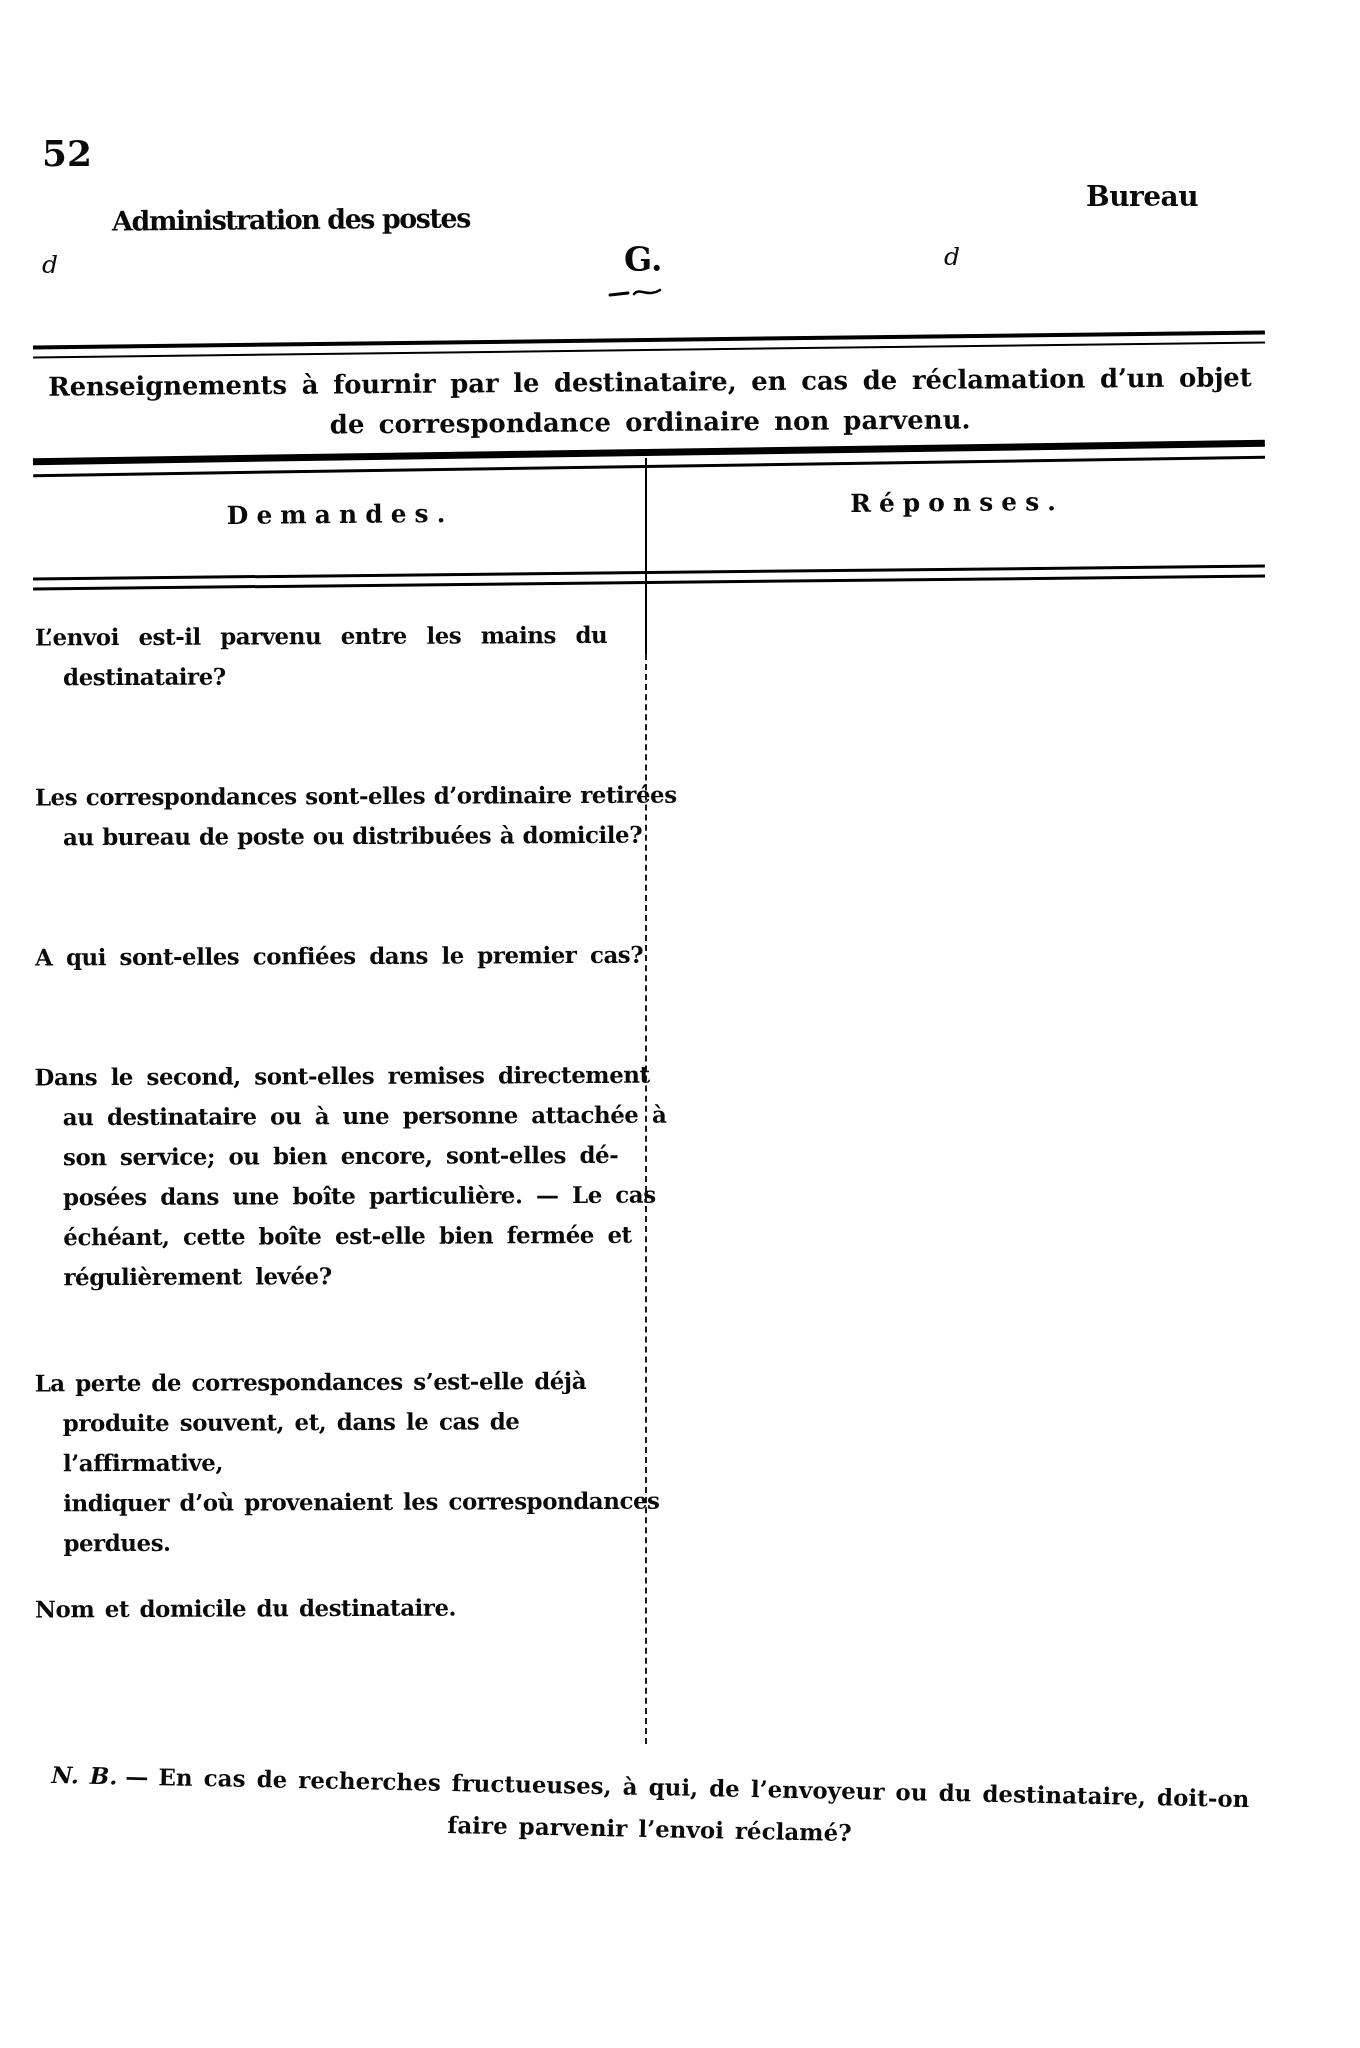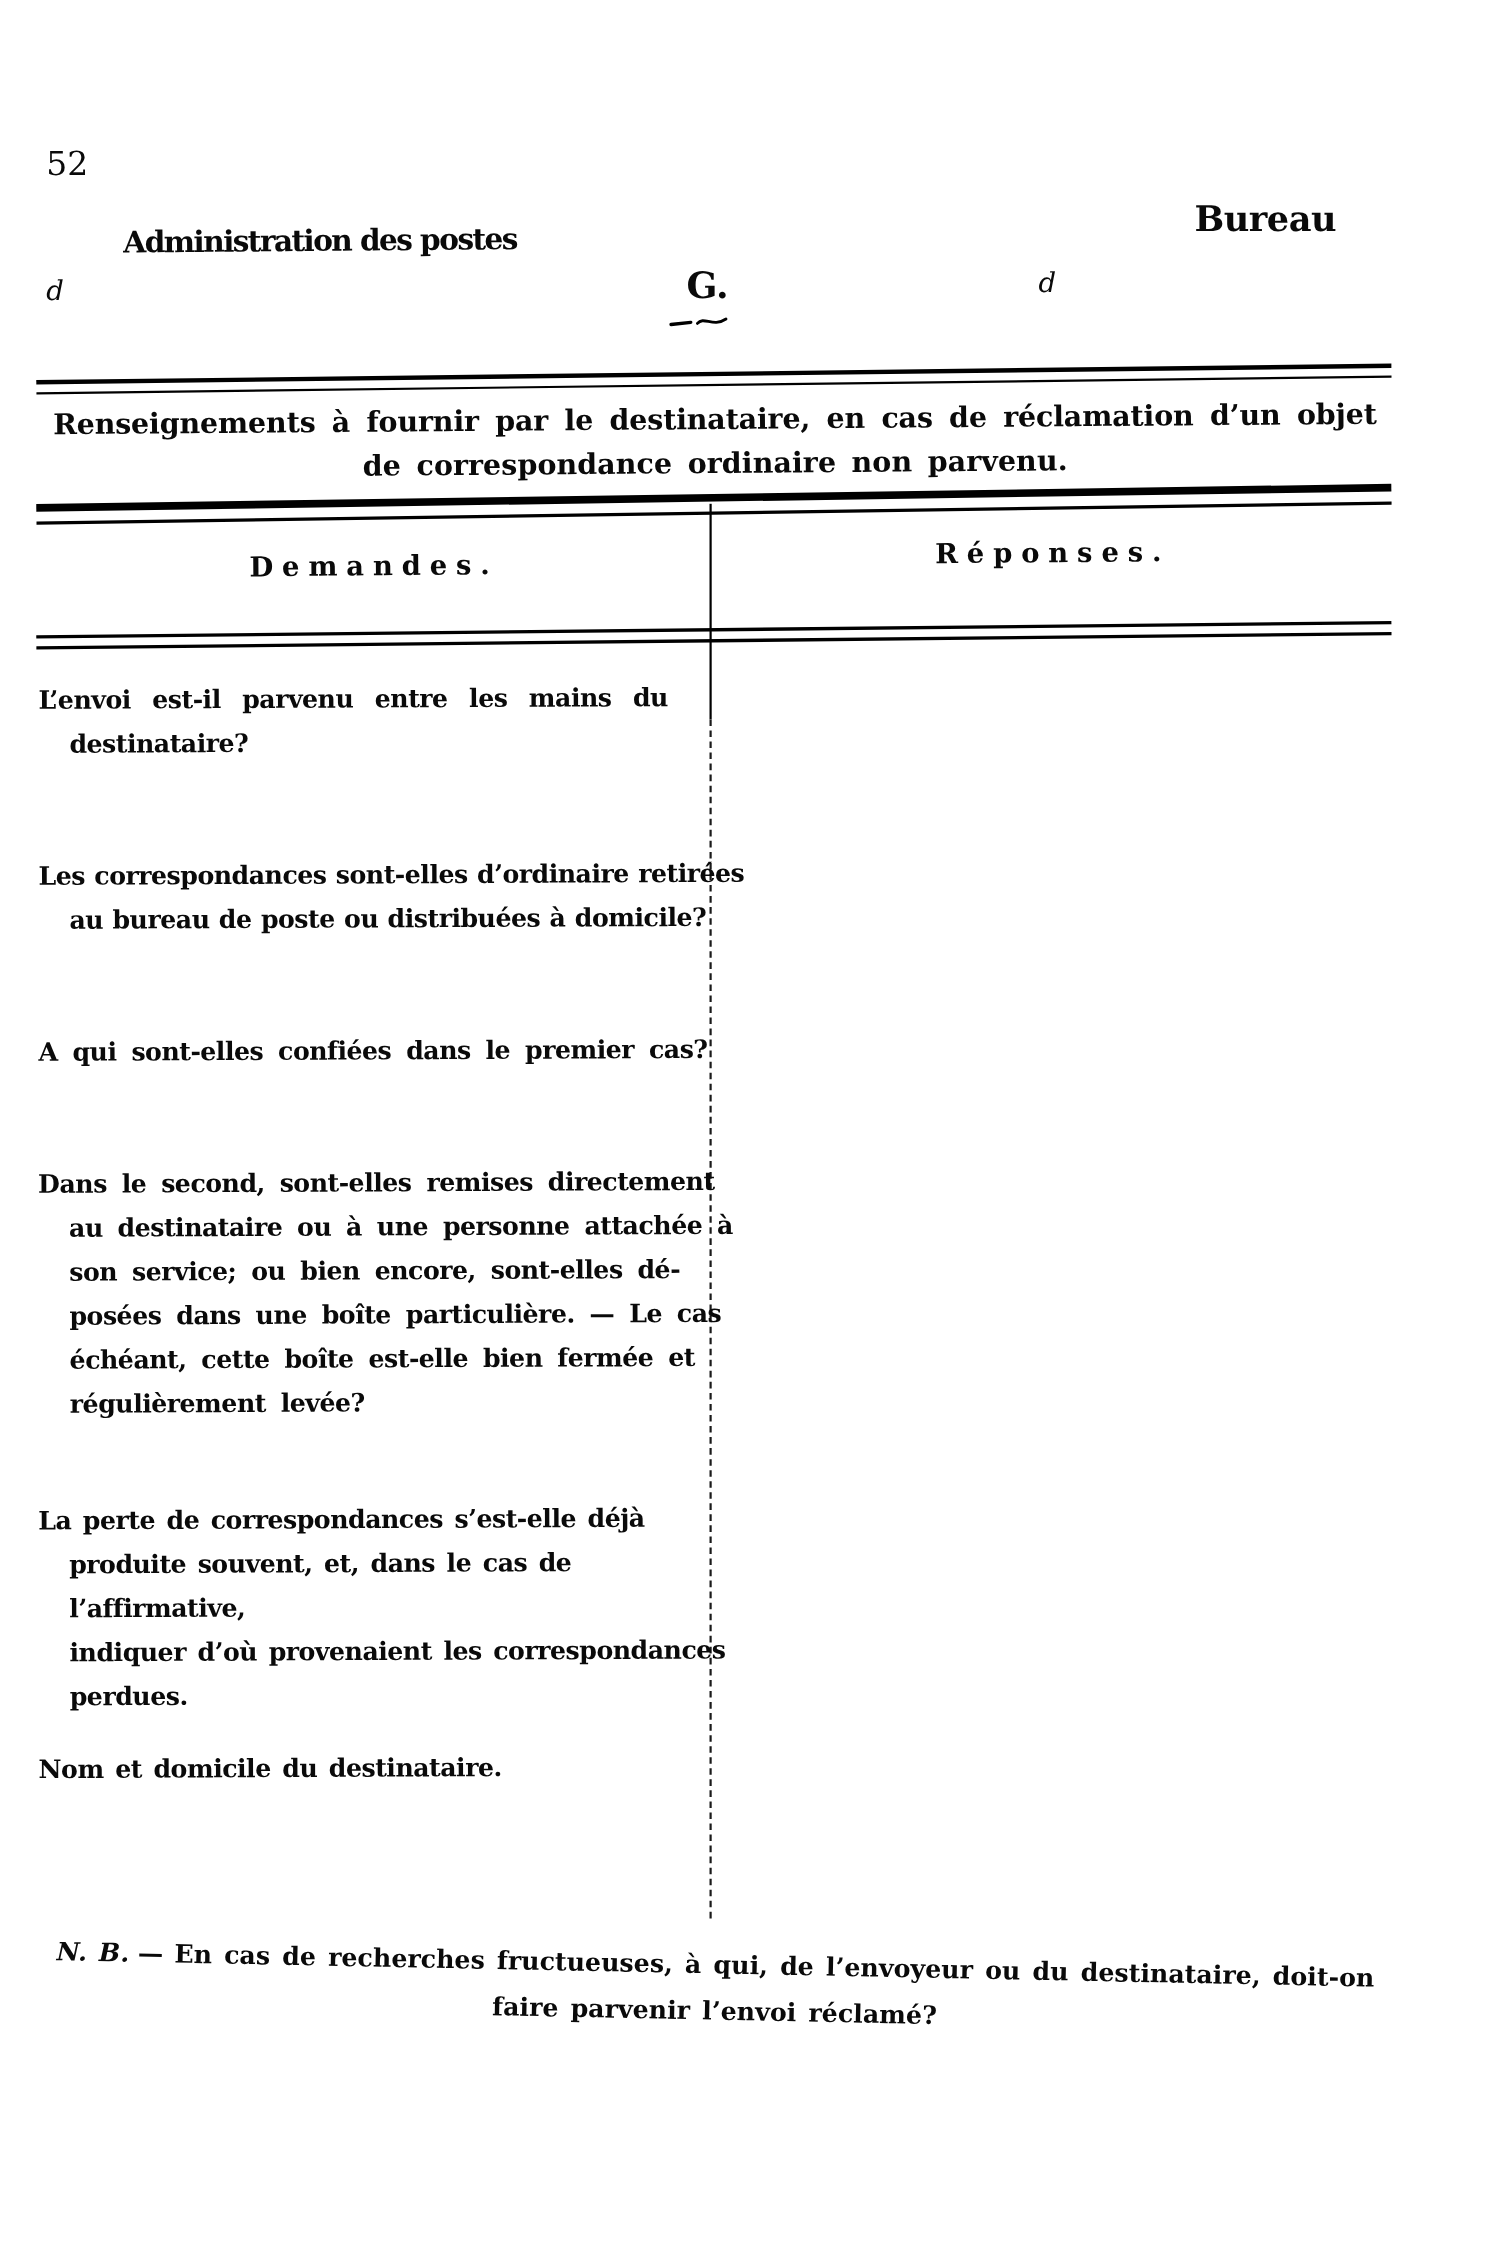--- a/index.html
+++ b/index.html
@@ -8,31 +8,31 @@
     width:1360px; height:2048px;
     margin:0 auto;
     background:#ffffff;
     color:#0a0a0a;
     font-family:"DejaVu Serif", "Liberation Serif", serif;
     overflow:hidden;
   }
   .abs { position:absolute; }
 
   
-  .page-number { left:42px; top:132px; font-size:30px; font-weight:400; }
+  .page-number { left:42px; top:132px; font-size:36px; font-weight:700; }
   .admin-label {
     left:112px; top:204px; font-size:27px; font-weight:700;
     letter-spacing:-1.5px; transform:rotate(-0.5deg);
   }
   .date-ph { font-style:italic; font-size:25px; font-weight:400; }
   .date-ph-left  { left:42px;  top:250px; }
   .date-ph-right { left:944px; top:242px; }
   .form-letter { left:624px; top:240px; font-size:33px; font-weight:700; }
   .g-flourish { left:608px; top:284px; width:62px; height:16px; }
-  .bureau-label { left:1086px; top:180px; font-size:32px; font-weight:700; letter-spacing:-0.5px; }
+  .bureau-label { left:1086px; top:180px; font-size:28px; font-weight:700; letter-spacing:-0.5px; }
 
   
   .rule { left:33px; width:1232px; }
   .rule-top {
     top:338px; height:7px;
     border-top:4px solid #000; border-bottom:2px solid #000;
     transform:rotate(-0.7deg);
   }
   .rule-thick {
     top:449px; height:9px;

